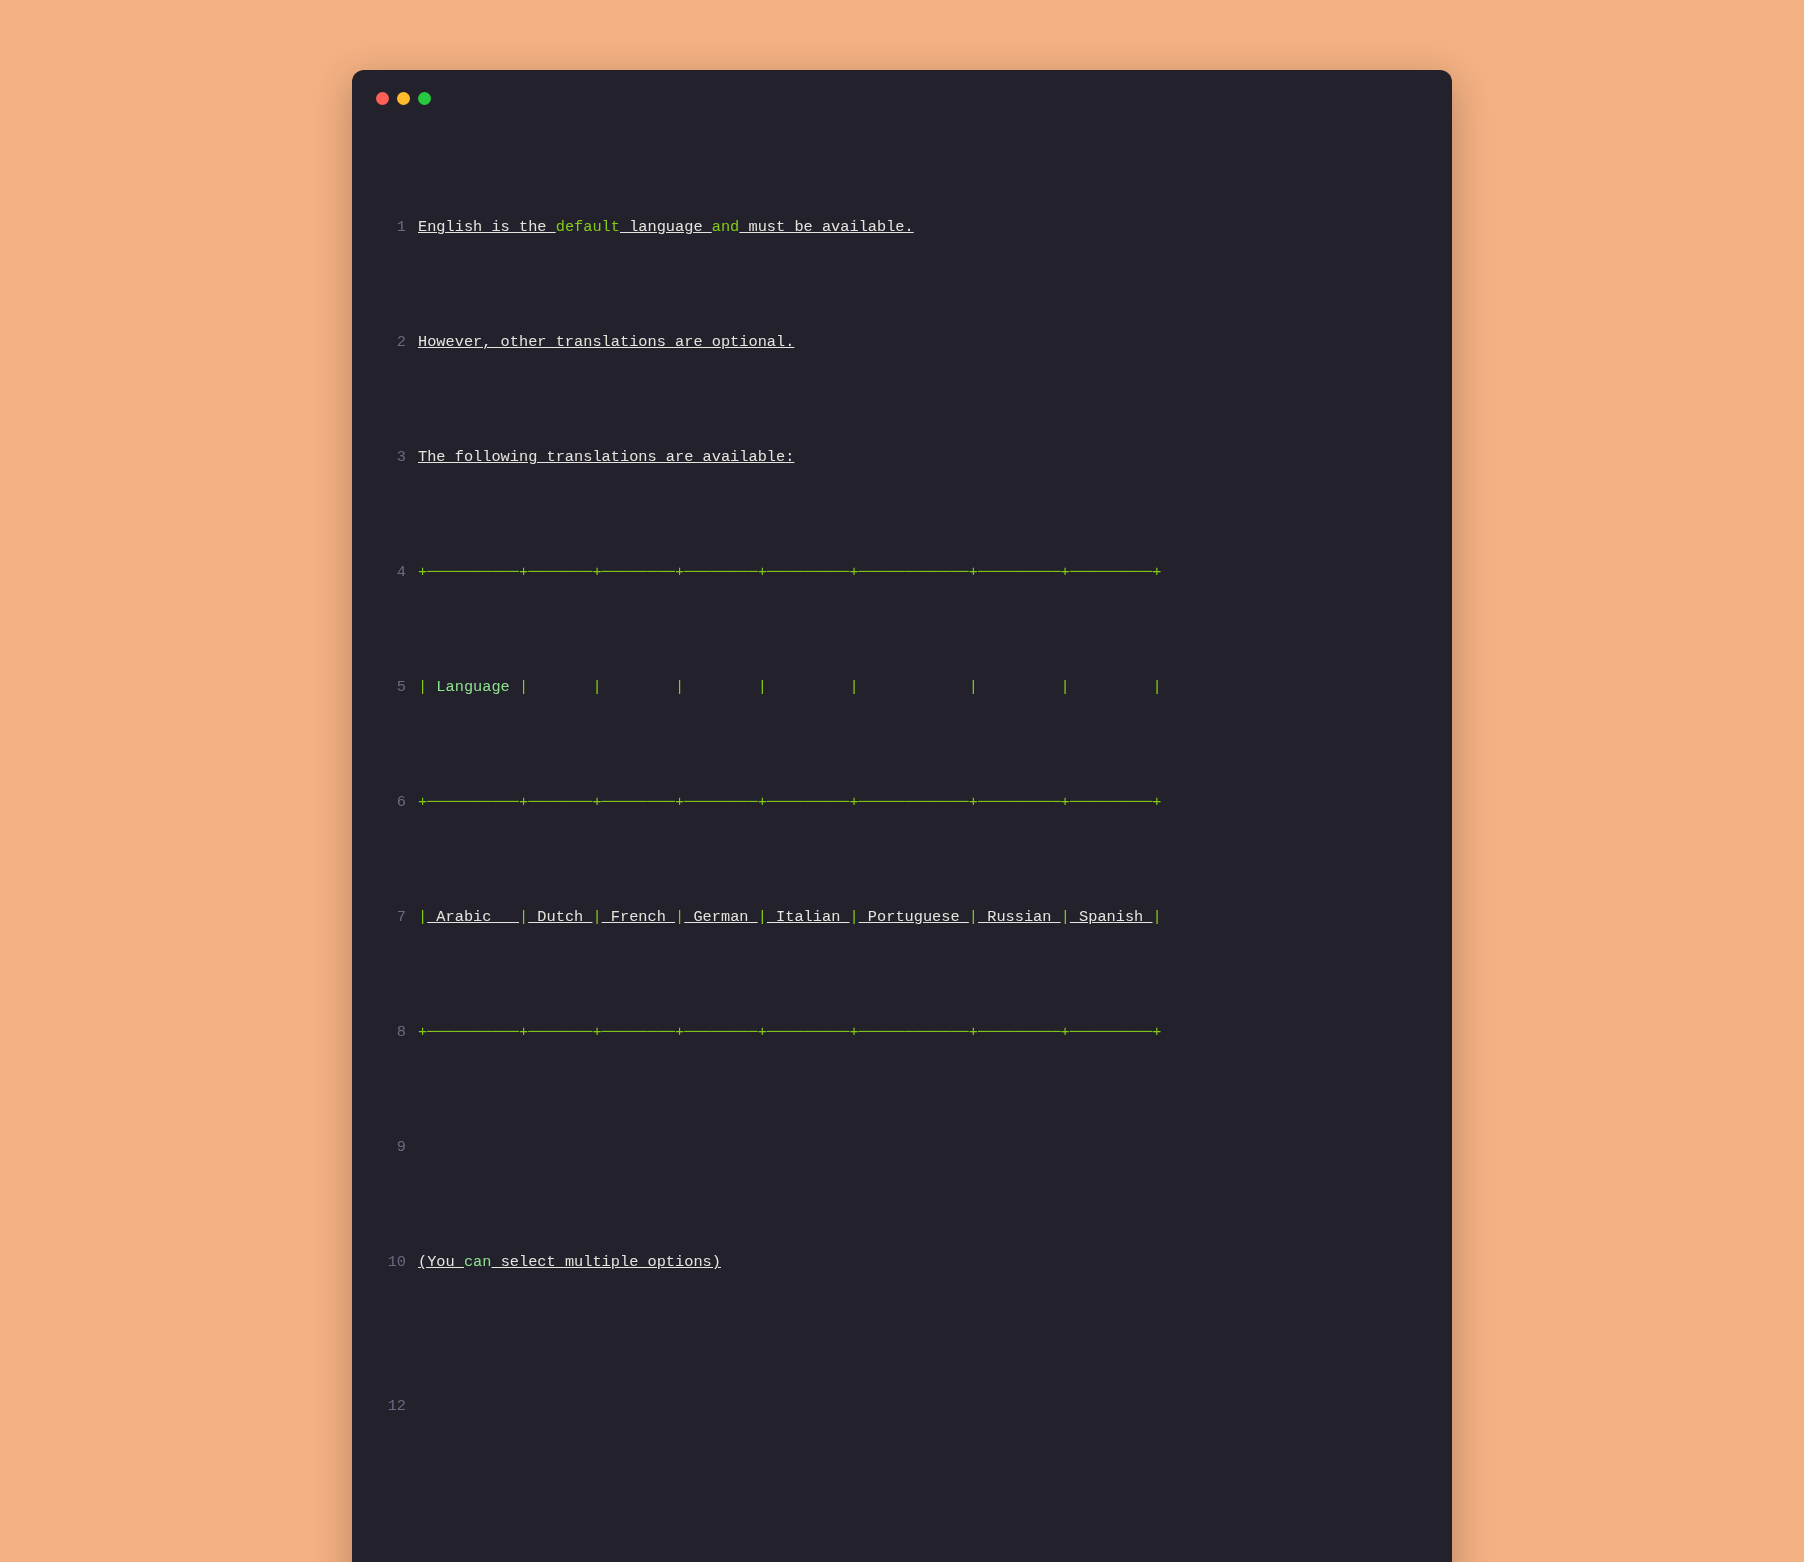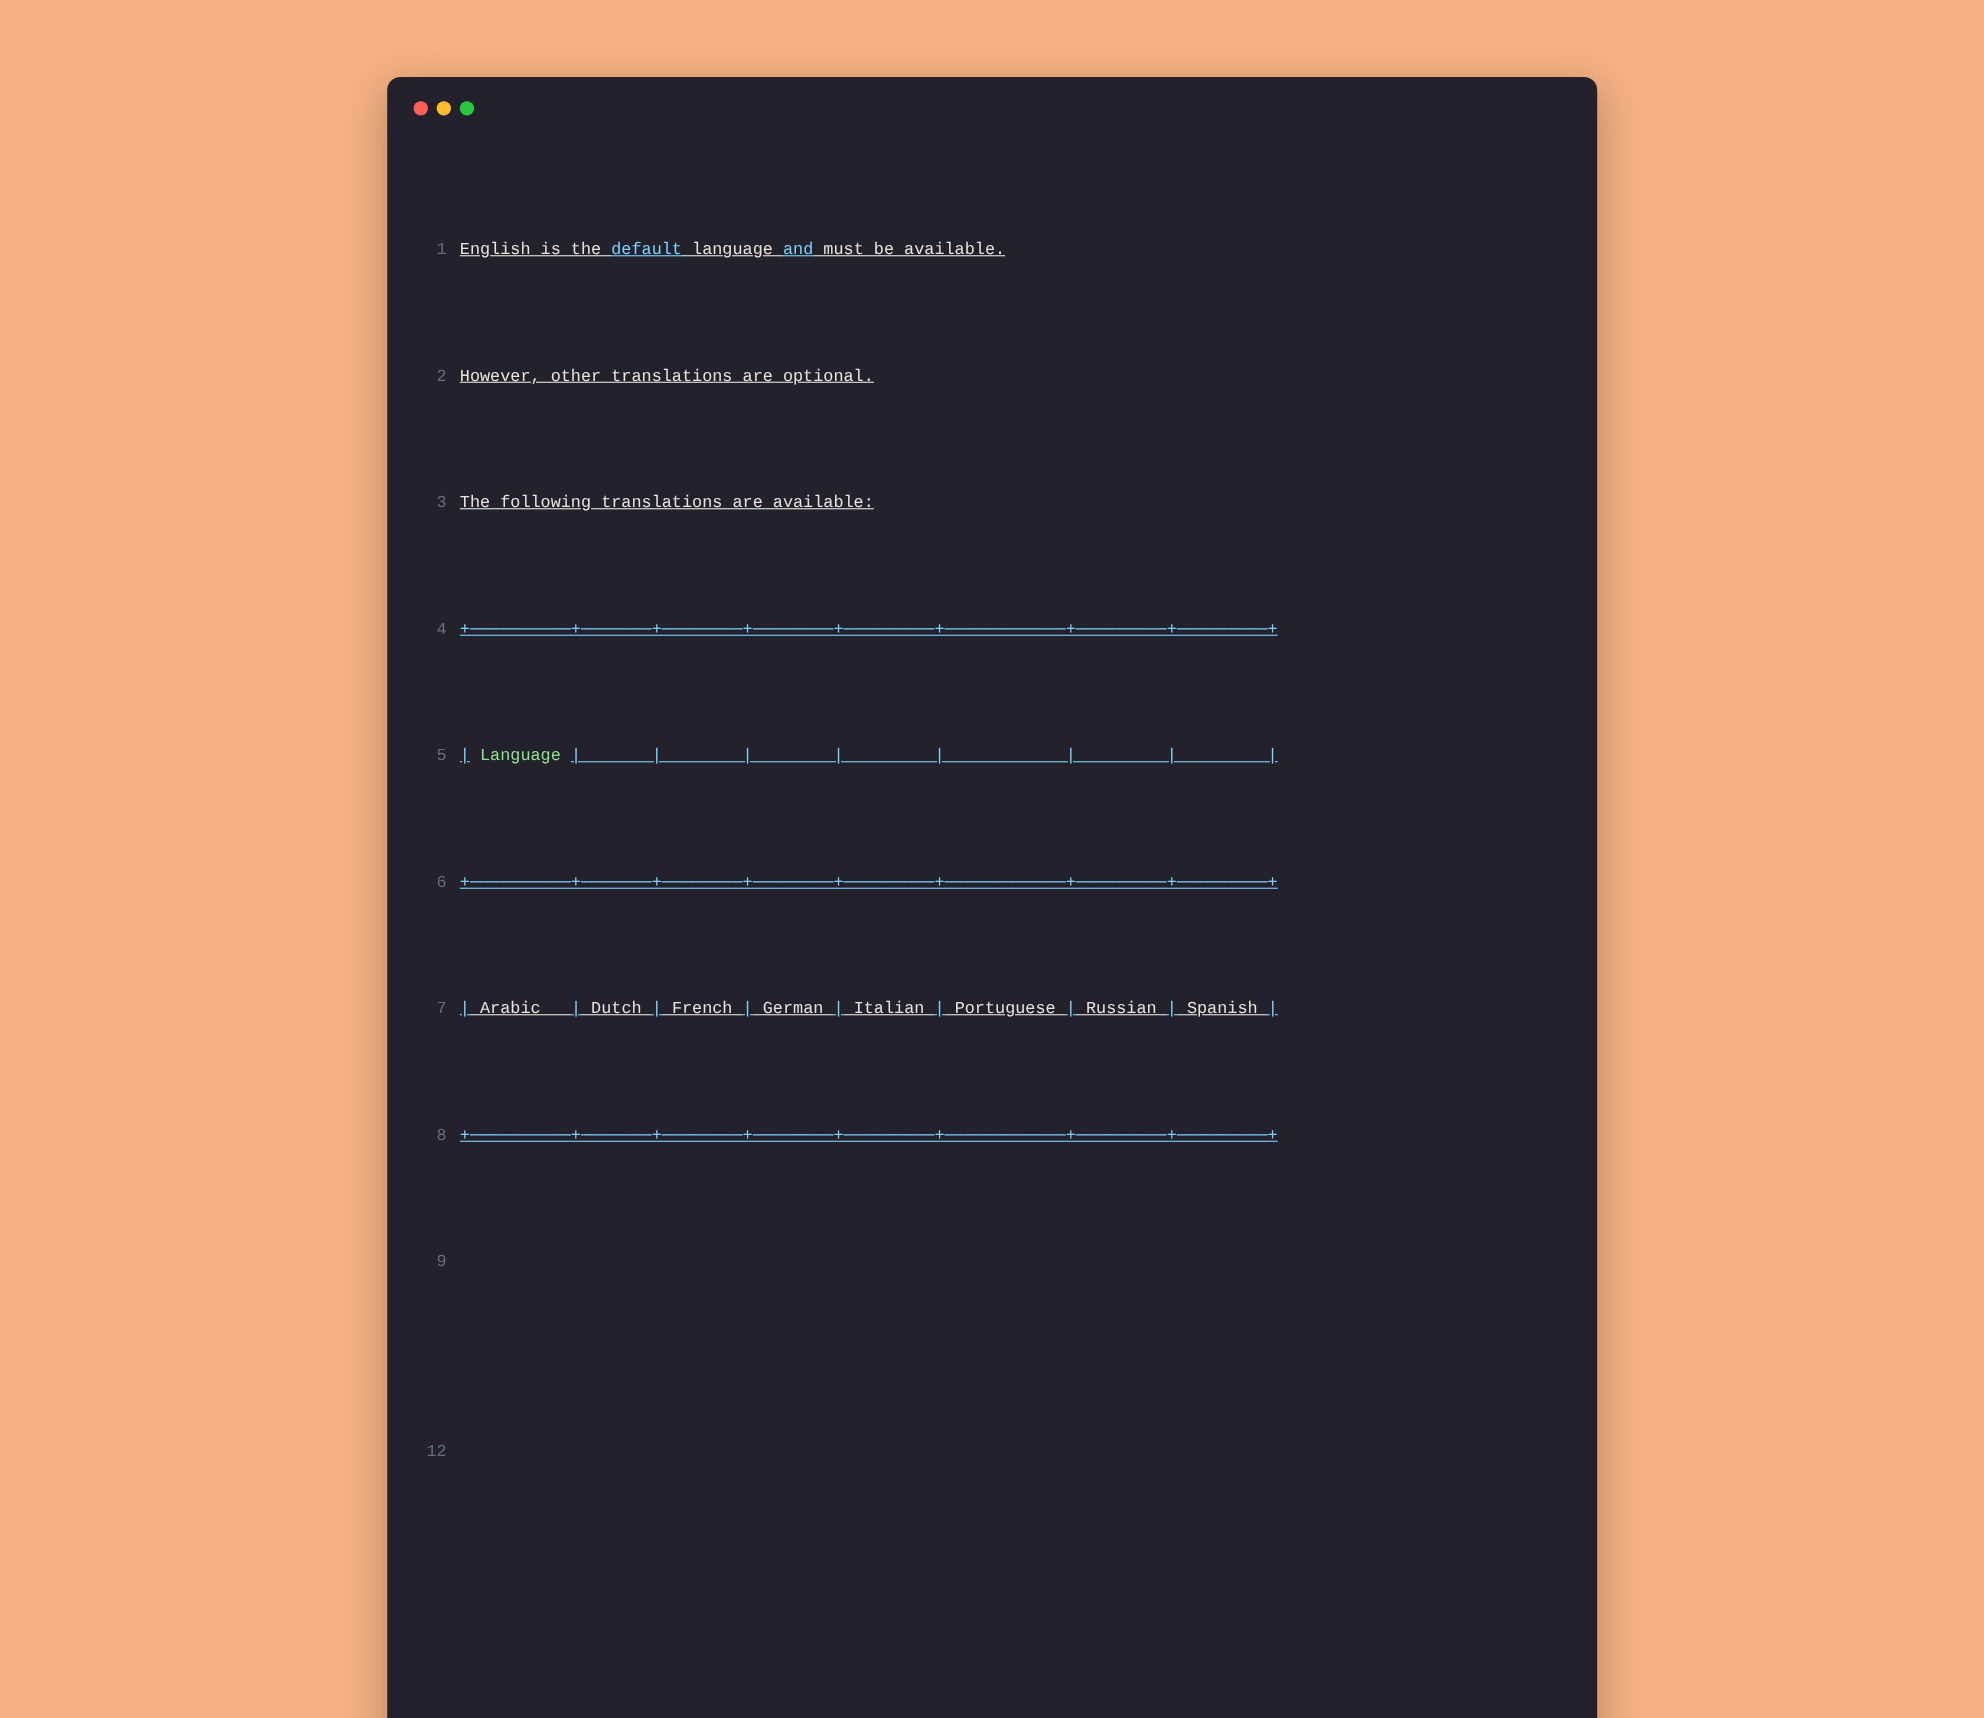--- a/index.html
+++ b/index.html
@@ -56,21 +56,21 @@
     flex: 0 0 auto;
     margin-right: 12px;
     user-select: none;
   }
   .content-cell {
     flex: 1 1 auto;
   }
 
   .c-text   { color:#e7e4dd;text-decoration:underline; }
   .c-green  { color:#8fe38f; }
-  .c-pink   { color:#7dd3fc;text-decoration:underline; }
+  .c-pink   { color:#84cc16; }
   .c-yellow { color:#e8d96f; }
 </style>
 </head>
 <body>
 
 <div class="window">
   <div class="traffic-lights">
     <div class="dot red"></div>
     <div class="dot yellow"></div>
     <div class="dot green"></div>
@@ -116,20 +116,24 @@
     <div class="row">
       <span class="ln">8</span>
       <span class="content-cell c-pink">+──────────+───────+────────+────────+─────────+────────────+─────────+─────────+</span>
     </div>
 
     <div class="row">
       <span class="ln">9</span>
       <span class="content-cell"></span>
     </div>
 
+    <div class="row">
+      <span class="ln">10</span>
+      <span class="content-cell"><span class="c-text">(You </span><span class="c-green">can</span><span class="c-text"> select multiple options)</span></span>
+    </div>
 
 
     <div class="row">
       <span class="ln">12</span>
       <span class="content-cell"></span>
     </div>
 
     
 
     

